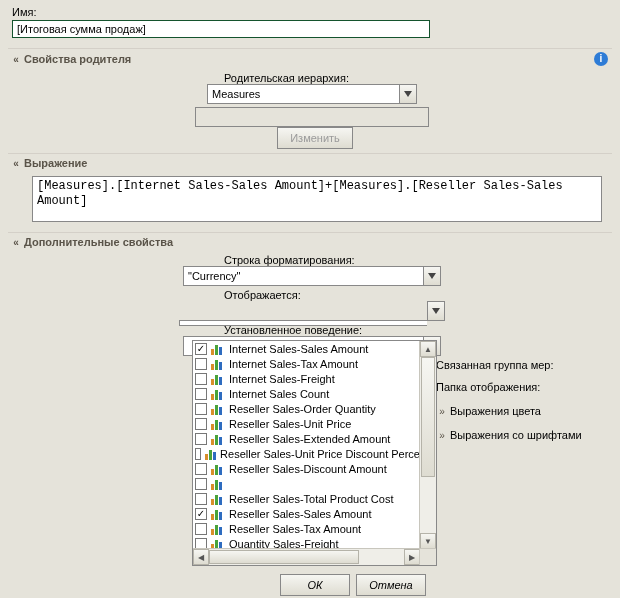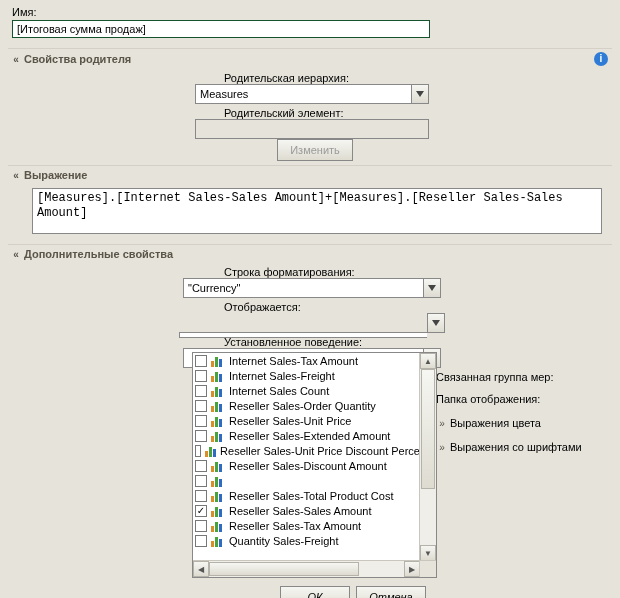--- a/index.html
+++ b/index.html
@@ -71,21 +71,21 @@
   }
   .form-row .lbl {
     width: 176px;
   }
   .select-wrap {
     display: inline-flex;
     align-items: stretch;
     height: 20px;
   }
   .select-text {
-    width: 216px;
+    width: 192px;
     border: 1px solid #888;
     border-right: none;
     background: #fff;
     padding: 2px 4px;
     box-sizing: border-box;
     font-size: 11px;
     line-height: 14px;
     overflow: hidden;
     white-space: nowrap;
   }
@@ -283,21 +283,20 @@
       <span class="select-text">Measures</span>
       <span class="select-btn">
         <svg viewBox="0 0 8 6">
             <path d="M0 0 L8 0 L4 6 Z" fill="#444"></path>
           </svg>
       </span>
     </span>
   </div>
 
   <div class="form-row">
-    <span class="lbl">Родительский элемент:</span>
     <span class="select-wrap">
       <span class="select-text disabled" style="width:234px;border-right:1px solid #888;"></span>
     </span>
     <button class="btn disabled" disabled="">Изменить</button>
   </div>
 
   
   <div class="section-header">
     <span class="chevron">«</span>
     <span>Выражение</span>
@@ -358,20 +357,29 @@
         <span class="chevron">»</span>
         <span>Выражения со шрифтами</span>
       </div>
     </div>
   </div>
 
   
   <div class="listbox-wrap" style="margin-top:-110px;">
     <div class="listbox" id="behavior-list">
         <div class="list-item">
+          <span class="cb checked"></span>
+          <span class="measure-icon">
+            <span class="b1"></span>
+            <span class="b2"></span>
+            <span class="b3"></span>
+          </span>
+          <span>Internet Sales-Sales Amount</span>
+        </div>
+        <div class="list-item">
           <span class="cb"></span>
           <span class="measure-icon">
             <span class="b1"></span>
             <span class="b2"></span>
             <span class="b3"></span>
           </span>
           <span>Internet Sales-Tax Amount</span>
         </div>
         <div class="list-item">
           <span class="cb"></span>

